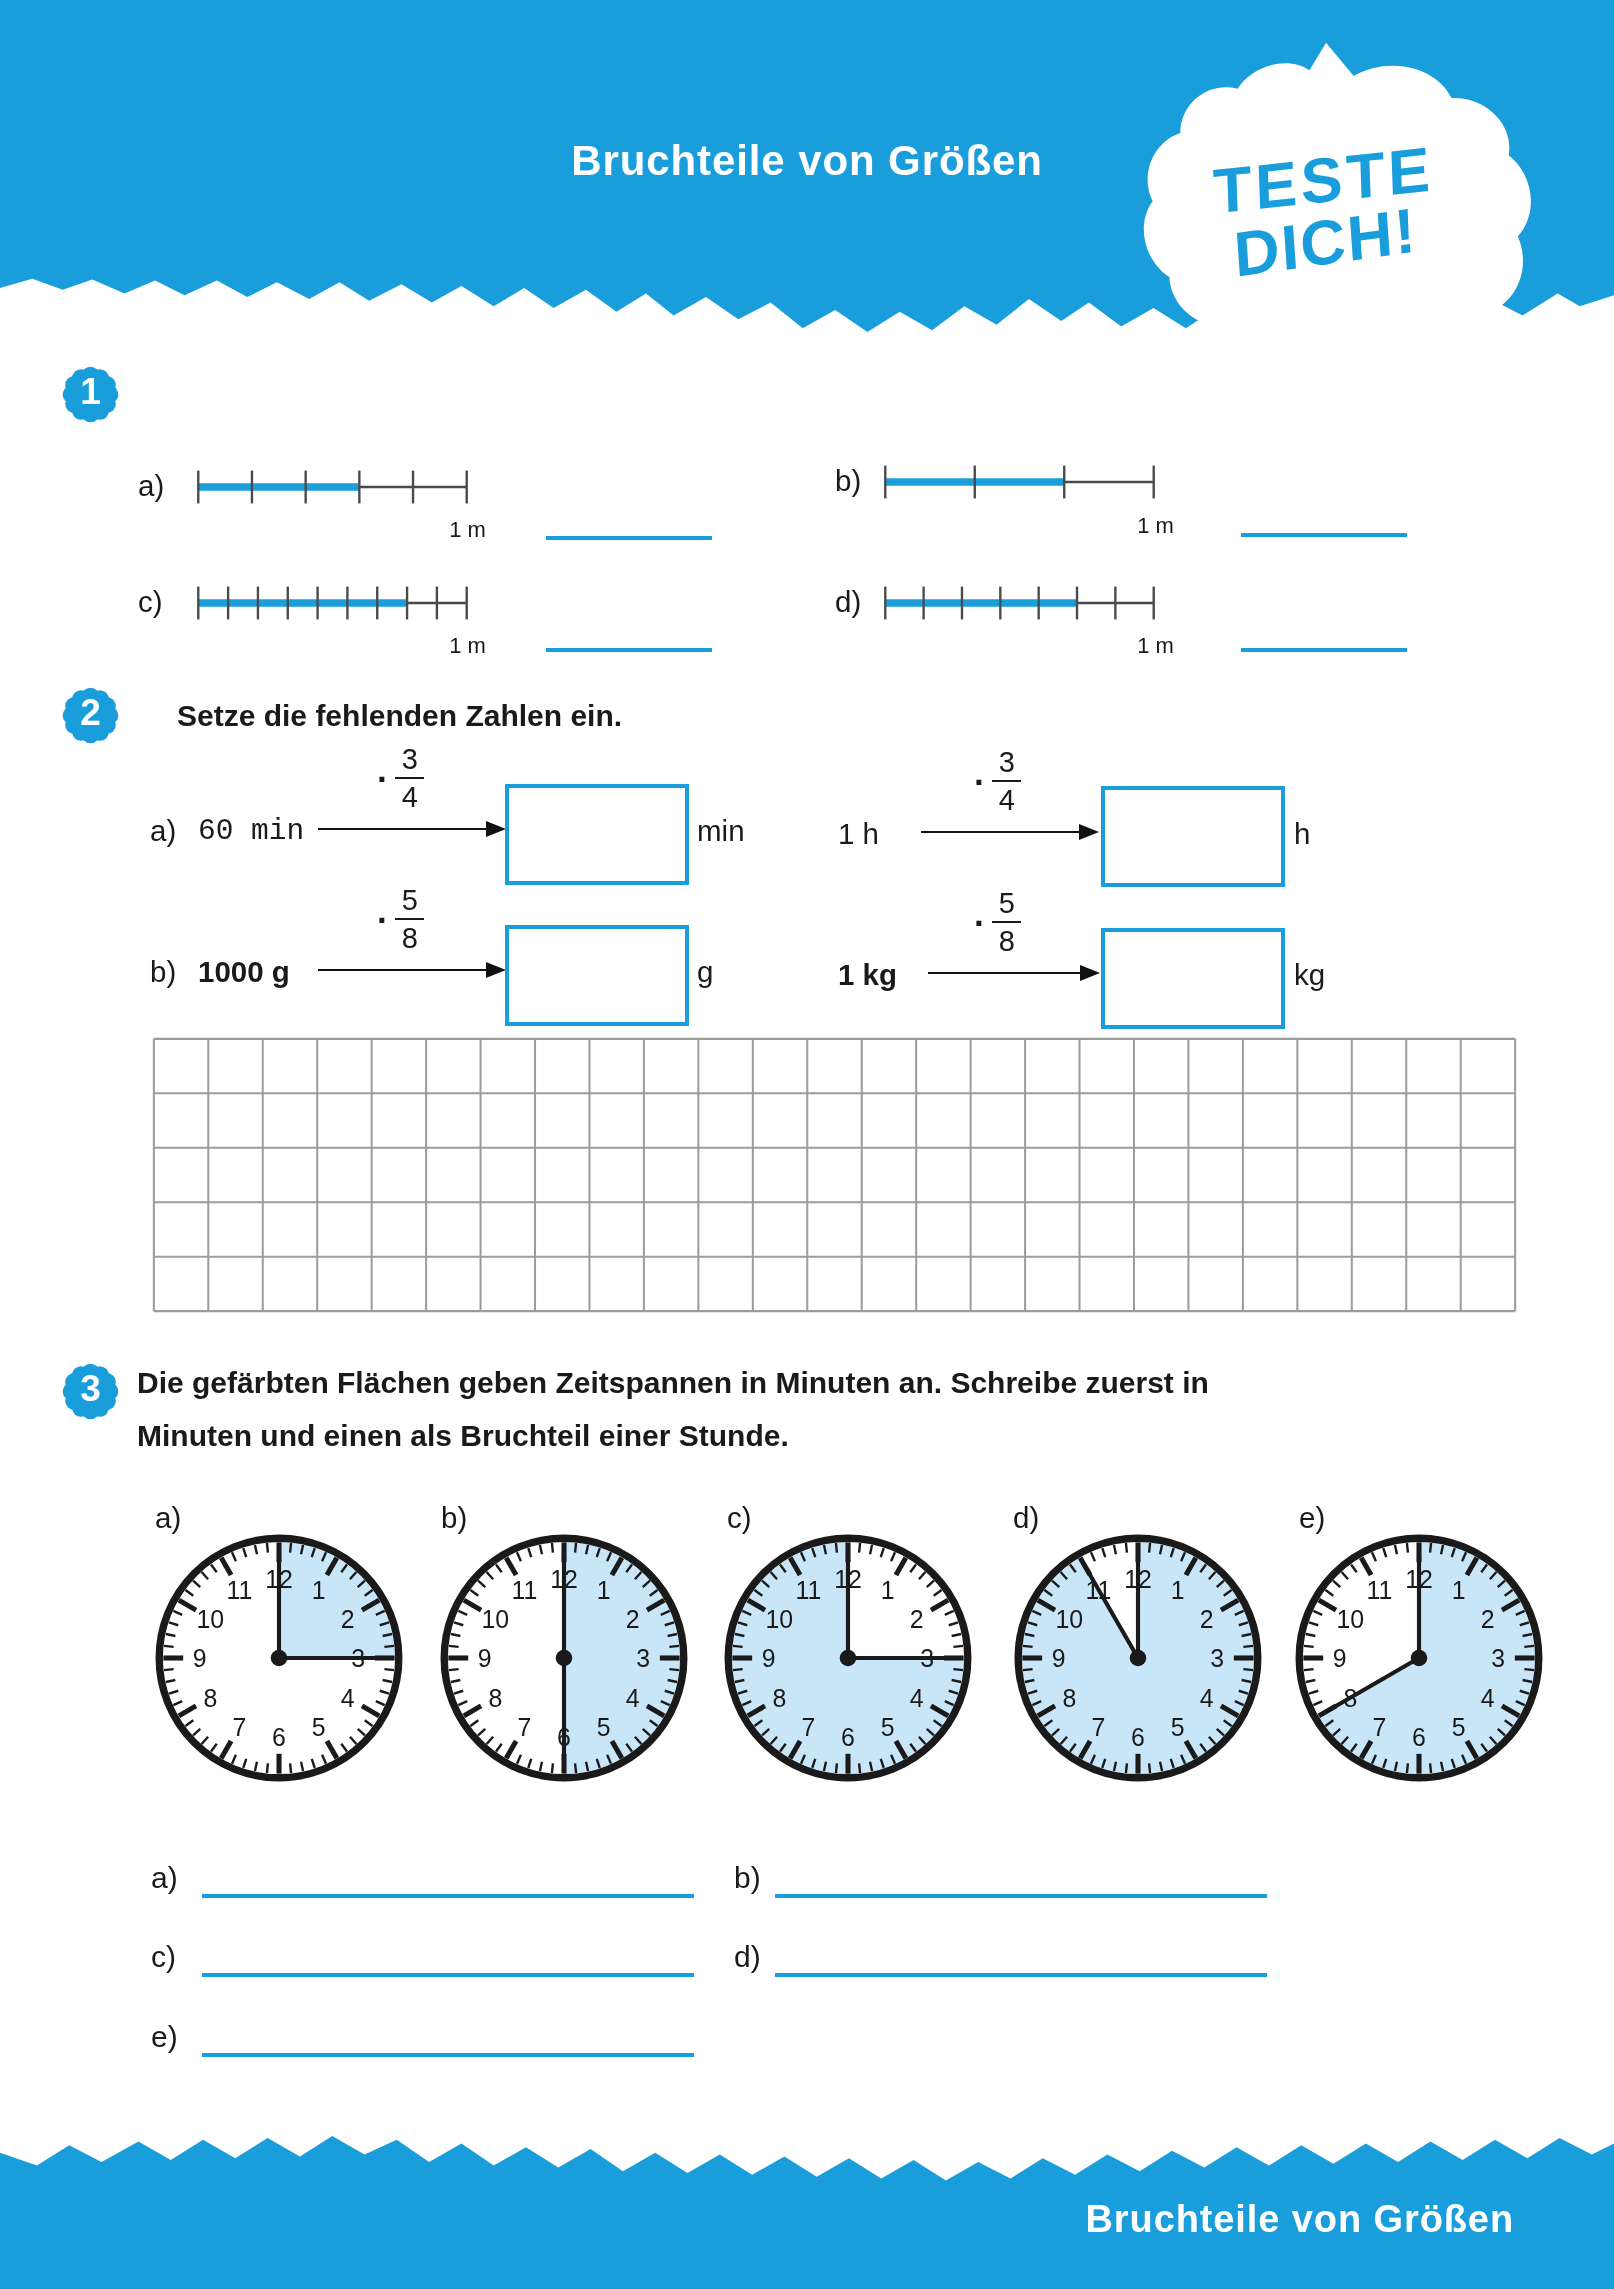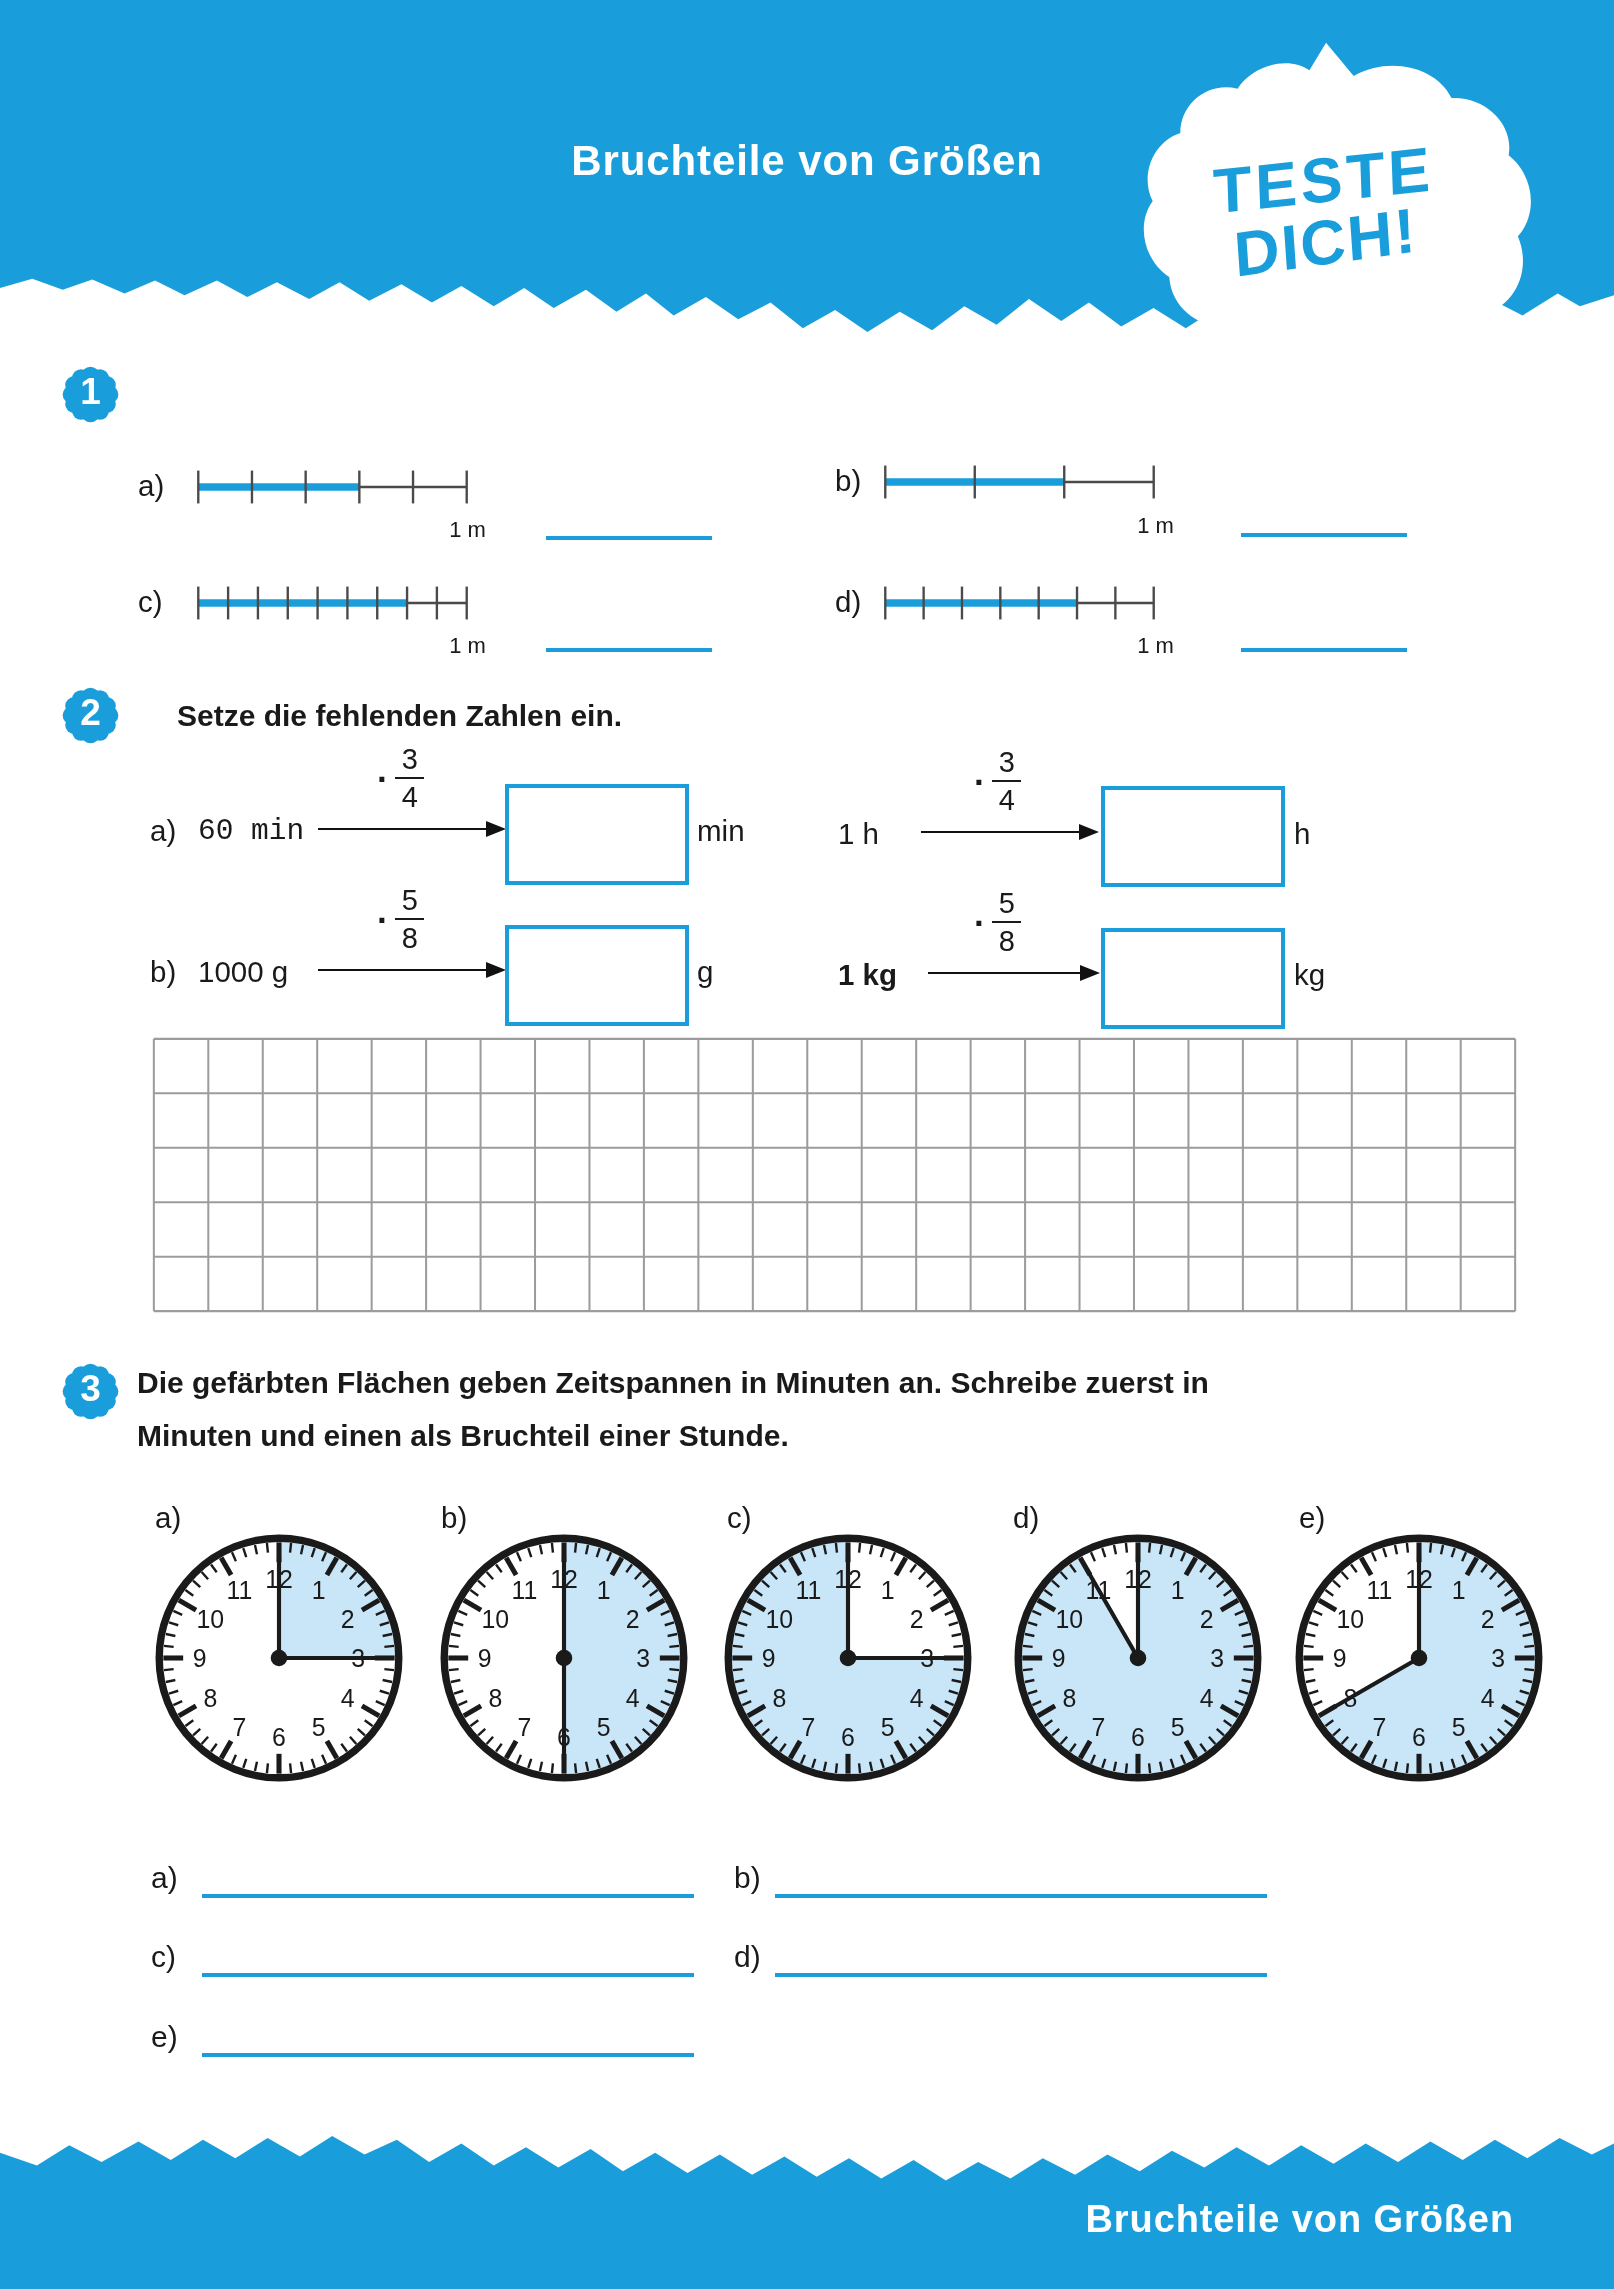--- a/index.html
+++ b/index.html
@@ -187,21 +187,21 @@
       <span class="den">4</span>
     </span>
   </div>
   <div class="arrow" style="left:921px;top:831px;width:175px;">
       <i class="head"></i>
     </div>
   <div class="t2box" style="left:1101px;top:786px;"></div>
   <span class="small-label" style="left:1294px;top:817px;">h</span>
 
   <span class="small-label" style="left:150px;top:955px;">b)</span>
-  <span class="small-label" style="left:198px;top:955px;">1000 g</span>
+  <span class="small-label" style="left:198px;top:955px;font-weight:bold;">1000 g</span>
   <div class="fracwrap" style="left:377px;top:885px;">
     <span class="mdot">·</span>
     <span class="frac">
       <span class="num">5</span>
       <span class="den">8</span>
     </span>
   </div>
   <div class="arrow" style="left:318px;top:969px;width:185px;">
       <i class="head"></i>
     </div>

